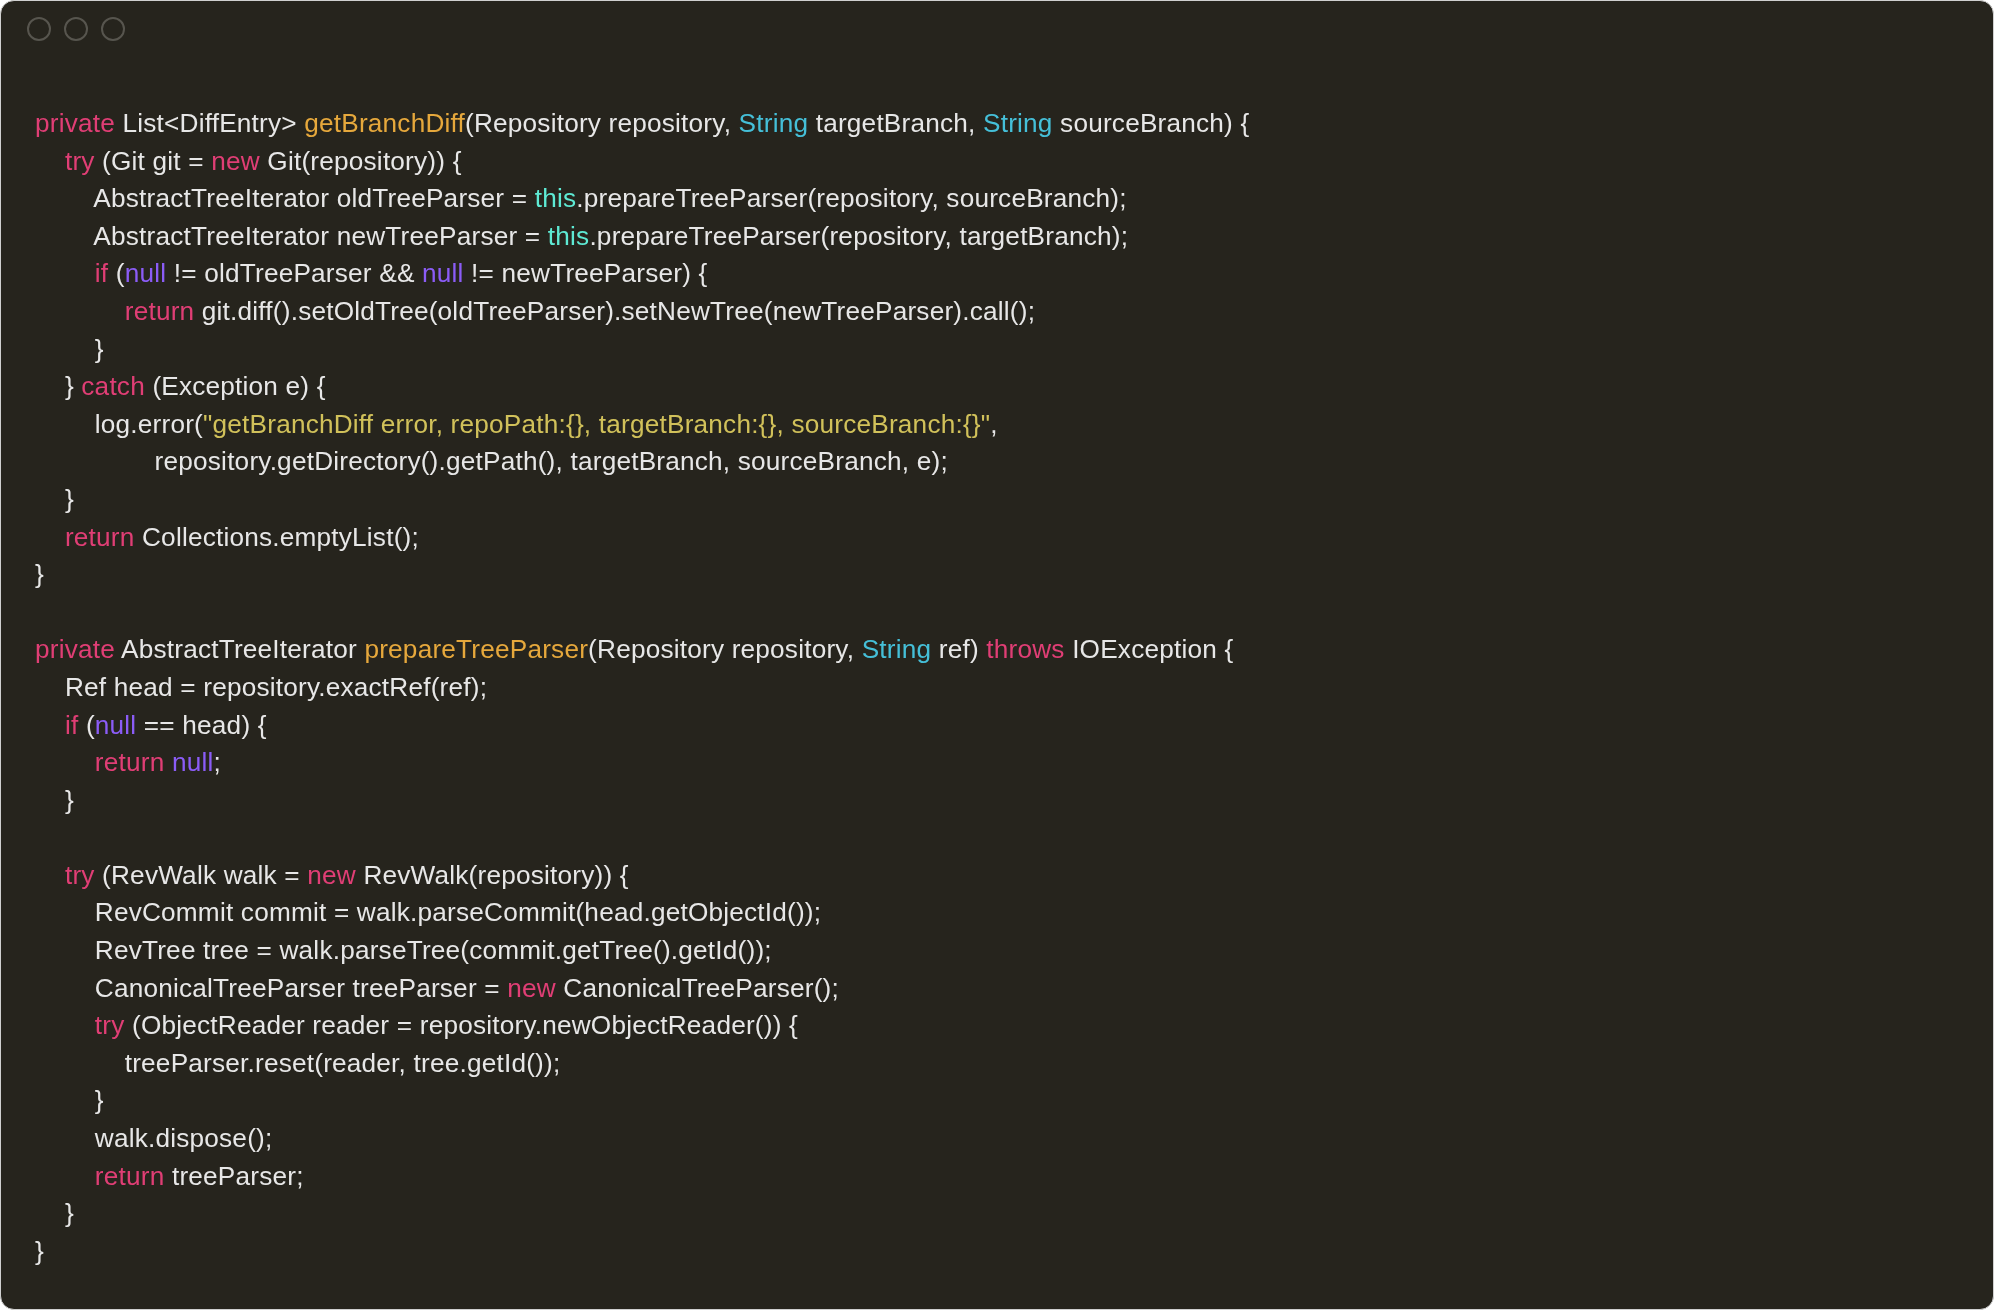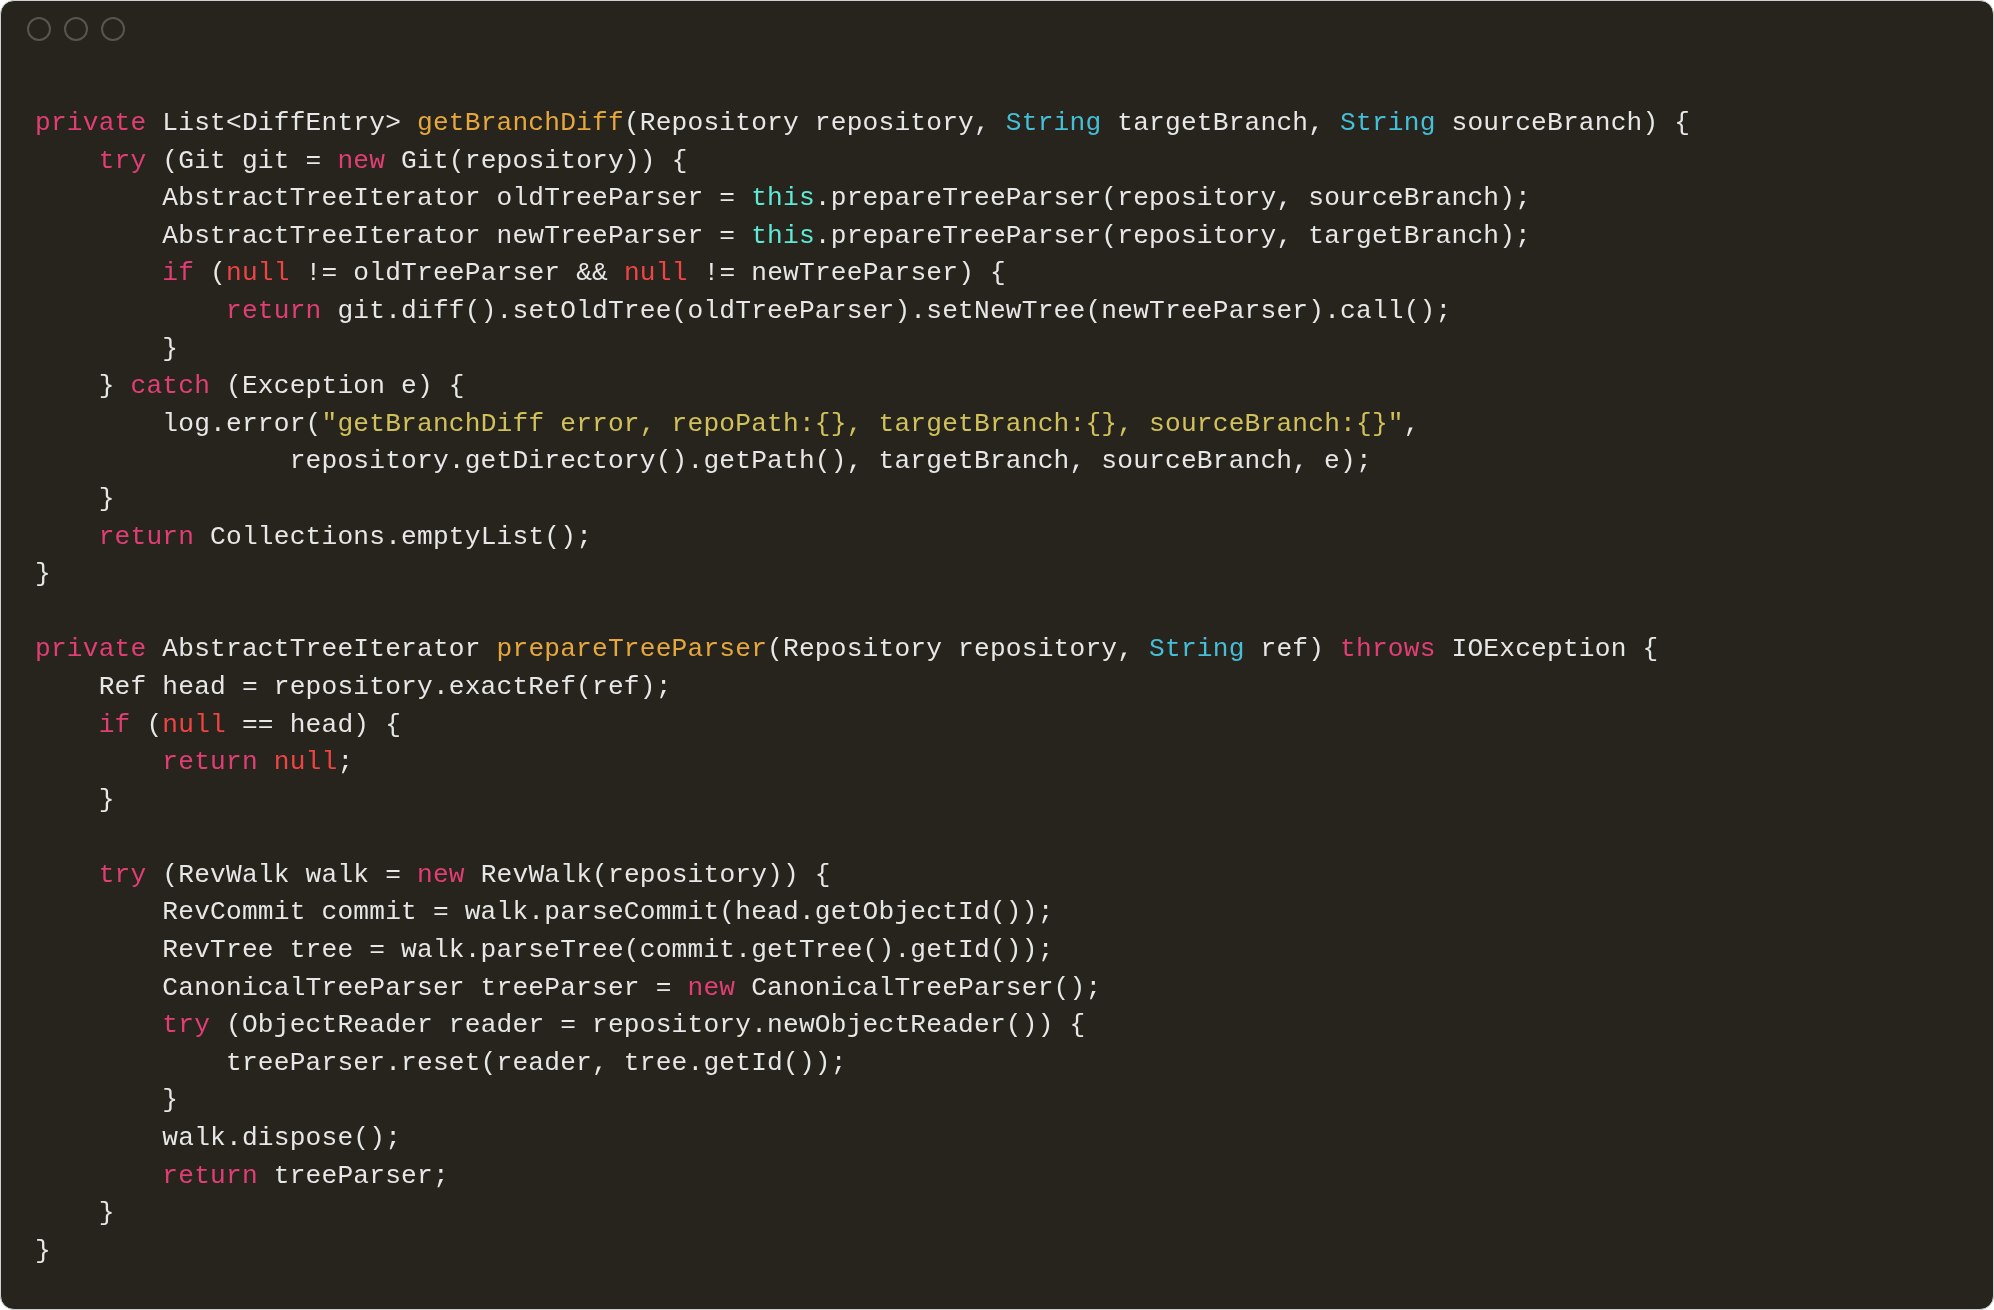--- a/index.html
+++ b/index.html
@@ -36,32 +36,32 @@
     border-radius: 50%;
     border: 2px solid #57554e;
     background: transparent;
   }
   .code-area {
     position: absolute;
     top: 104px;
     left: 34px;
     right: 30px;
     bottom: 30px;
-    font-family: Liberation Mono, monospace;
+    font-family: Liberation Sans, sans-serif;
     font-size: 26.2px;
     line-height: 37.6px;
     letter-spacing: 0.2px;
     white-space: pre;
     color: #e7e7e7;
   }
   .tok-kw       { color: #e03e75; }
   .tok-type     { color: #45bfd8; }
   .tok-method   { color: #e6a83c; }
   .tok-this     { color: #5eead4; }
-  .tok-const    { color: #ef4444; }
+  .tok-const    { color: #8b5cf6; }
   .tok-str      { color: #d1c15a; }
   .tok-plain    { color: #e7e7e7; }
 </style>
 </head>
 <body>
 
 <div class="window">
   <div class="titlebar">
     <div class="traffic-light"></div>
     <div class="traffic-light"></div>

